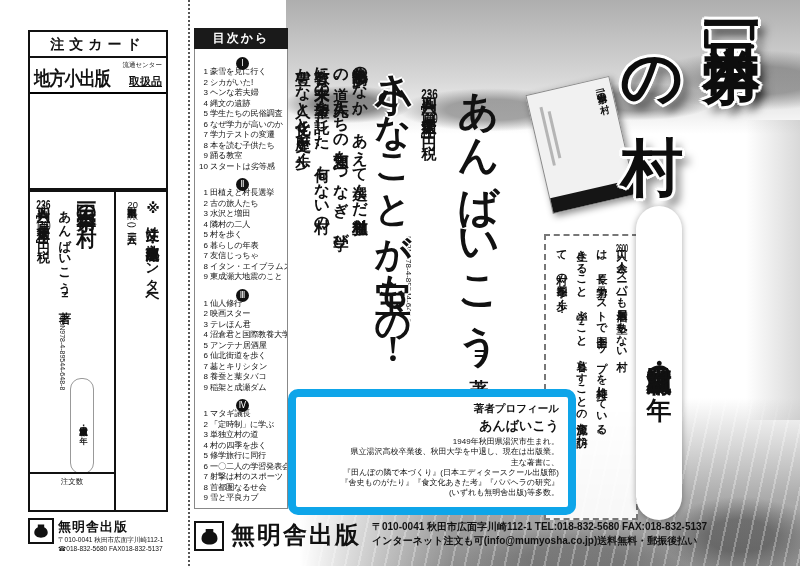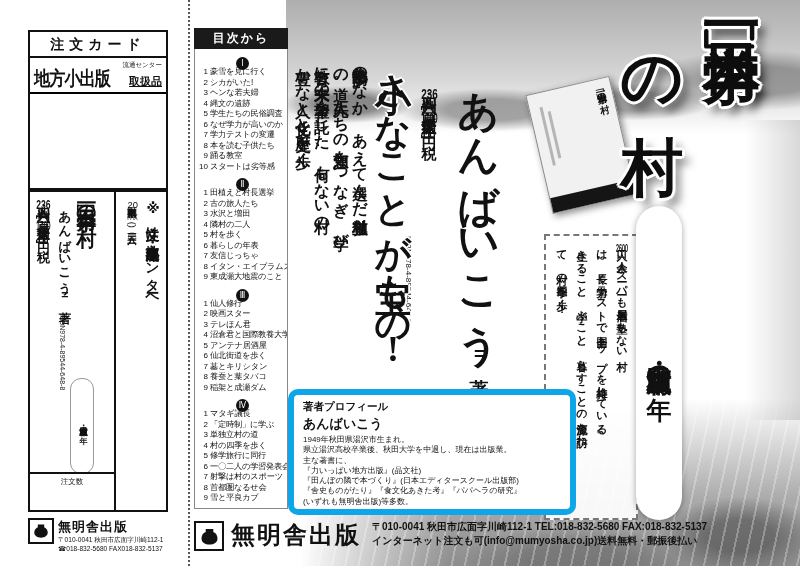--- a/index.html
+++ b/index.html
@@ -89,21 +89,21 @@
   .ct-band { position:absolute; left:0; right:0; bottom:0; height:15px; background:#151515; }
   .author-col { left:452px; top:62px; z-index:2; }
   .author-col .name { font-size:41px; font-weight:900; }
   .author-col .suffix { font-size:19px; font-weight:900; }
   .format-col { left:419px; top:86px; font-size:15px; font-weight:700; z-index:2; }
   .isbn-col { left:404px; top:236px; font-size:8px; z-index:2; }
   .catch-col { left:368px; top:50px; font-size:36px; font-weight:900; z-index:2; letter-spacing:-1px;
     text-shadow:-2px 0 #fff,2px 0 #fff,0 -2px #fff,0 2px #fff; }
   .desc-cols { left:292px; top:58px; width:78px; height:340px; z-index:2; }
   .desc-col { line-height:19px; font-size:15.5px; font-weight:700; letter-spacing:-.5px; }
-  .profile-box { left:288px; top:389px; width:288px; height:126px; border:6px solid #0ea5e9; border-radius:10px; background:#fff; z-index:3; padding:5px 9px 3px; }
+  .profile-box { left:288px; top:389px; width:288px; height:126px; border:8px solid #0ea5e9; border-radius:10px; background:#fff; z-index:3; padding:5px 9px 3px;text-align:right; }
   .pf-header { font-size:10.5px; font-weight:bold; }
   .pf-name { font-size:13px; font-weight:bold; margin:1px 0 2px; }
   .pf-line { font-size:8px; line-height:10.3px; white-space:nowrap; }
   .pub2-logo { left:194px; top:521px; width:30px; height:30px; border:2px solid #111; background:#fff; z-index:3;
     display:flex; align-items:center; justify-content:center; }
   .pub2-logo svg { width:19px; height:19px; fill:#111; }
   .pub2-name { left:231px; top:519px; font-size:24px; font-weight:900; letter-spacing:2px; z-index:3; }
   .pub2-addr { left:372px; top:520px; z-index:3; font-weight:600; }
   .pub2-addr div { font-size:10px; line-height:13.5px; white-space:nowrap; }
 </style>
@@ -350,21 +350,20 @@
     <div class="desc-col">豊かな人と文化と歴史を歩く。</div>
   </div>
 
   <div class="abs profile-box">
     <div class="pf-header">著者プロフィール</div>
     <div class="pf-name">あんばいこう</div>
     <div id="pf-lines">
         <div class="pf-line">1949年秋田県湯沢市生まれ。</div>
         <div class="pf-line">県立湯沢高校卒業後、秋田大学を中退し、現在は出版業。</div>
         <div class="pf-line">主な著書に、</div>
-        <div class="pf-line">『力いっぱい地方出版』(晶文社)</div>
         <div class="pf-line">『田んぼの隣で本づくり』(日本エディタースクール出版部)</div>
         <div class="pf-line">『舎史ものがたり』『食文化あきた考』『パパヘラの研究』</div>
         <div class="pf-line">(いずれも無明舎出版)等多数。</div>
       </div>
   </div>
 
   <div class="abs pub2-logo">
     <svg viewBox="0 0 20 20">
         <path d="M6 2h8v3.2c3 1.2 4.4 3.8 4.4 6.8 0 4.2-3.9 6.4-8.4 6.4S1.6 16.2 1.6 12c0-3 1.4-5.6 4.4-6.8z"></path>
       </svg>

